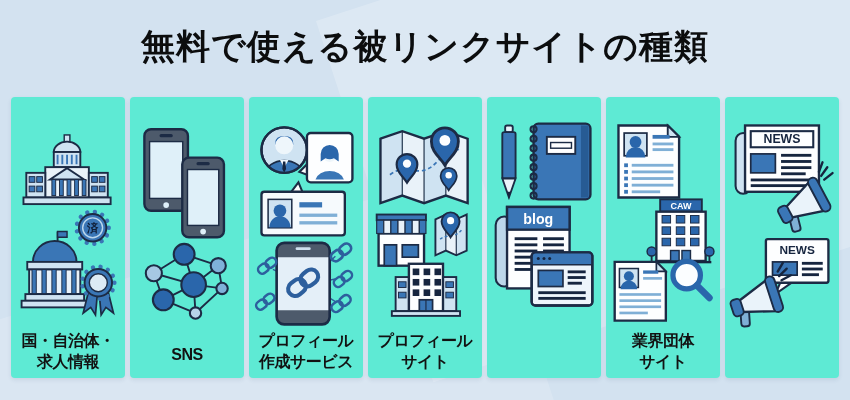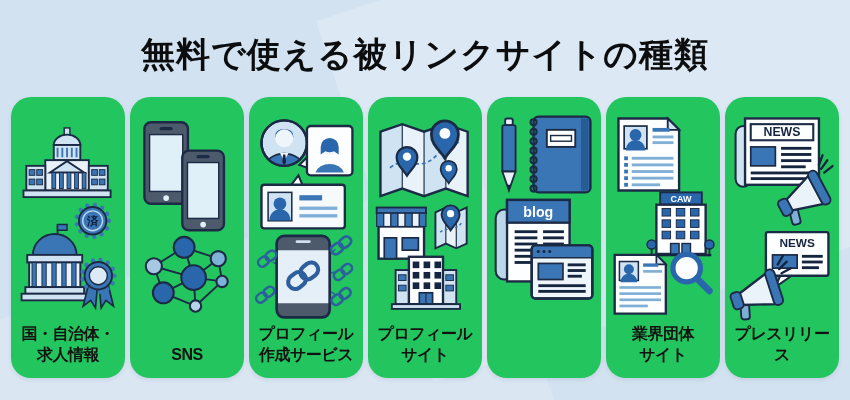--- a/index.html
+++ b/index.html
@@ -2,26 +2,26 @@
 <html><head>
 <meta charset="utf-8">
 <style>
   html,body{margin:0;padding:0;}
   .stage{position:relative;width:850px;height:400px;background:#d3e2f0;overflow:hidden;
          font-family:"Liberation Sans","DejaVu Sans",sans-serif;}
   .bg-a{position:absolute;left:42%;top:-25%;width:85%;height:95%;
         background:rgba(255,255,255,.22);transform:rotate(-18deg);}
   .bg-b{position:absolute;left:-12%;bottom:-34%;width:75%;height:70%;
         background:rgba(255,255,255,.16);transform:rotate(-18deg);}
-  .title{position:absolute;top:32px;left:0;right:0;text-align:center;
+  .title{position:absolute;top:24px;left:0;right:0;text-align:center;
          font-size:34px;font-weight:900;color:#0c0d0e;letter-spacing:1px;}
   .cards{position:absolute;left:11px;top:97px;width:828px;height:281px;display:flex;gap:5px;}
-  .card{flex:1;background:#22c55e;border-radius:20px;
+  .card{flex:1;background:#5eead4;border-radius:4px;
         box-shadow:0 2px 4px rgba(40,70,110,.10);
-        display:flex;flex-direction:column;align-items:center;padding-top:13px;overflow:hidden;}
+        display:flex;flex-direction:column;align-items:center;padding-top:20px;overflow:hidden;}
   .card svg.icons{width:108px;height:214px;flex:none;}
   .card-label{margin-top:auto;padding:0 2px 12px;font-size:16px;font-weight:bold;
               line-height:1.3;letter-spacing:-0.5px;text-align:center;
               white-space:pre-line;color:#121212;}
   svg text{font-family:"Liberation Sans","DejaVu Sans",sans-serif;font-weight:bold;}
 </style>
 </head>
 <body>
 
 <svg width="0" height="0" style="position:absolute" aria-hidden="true">
@@ -402,17 +402,16 @@
           <text x="33" y="16" text-anchor="middle" font-size="12.5" fill="#16253f">NEWS</text>
           <rect x="7" y="24" width="26" height="14" fill="#3a76b6" stroke="#1c2b45" stroke-width="1.8"></rect>
           <rect x="38" y="24" width="22" height="3" fill="#16253f"></rect>
           <rect x="38" y="30" width="22" height="3" fill="#16253f"></rect>
           <rect x="38" y="36" width="18" height="3" fill="#16253f"></rect>
         </g>
         <g>
           <use href="#def-horn" transform="translate(8,182) rotate(-18)"></use>
         </g>
       </svg>
-      <div class="card-label">プレスリリース</div>
     </div>
 
   </div>
 </div>
 
 </body></html>

